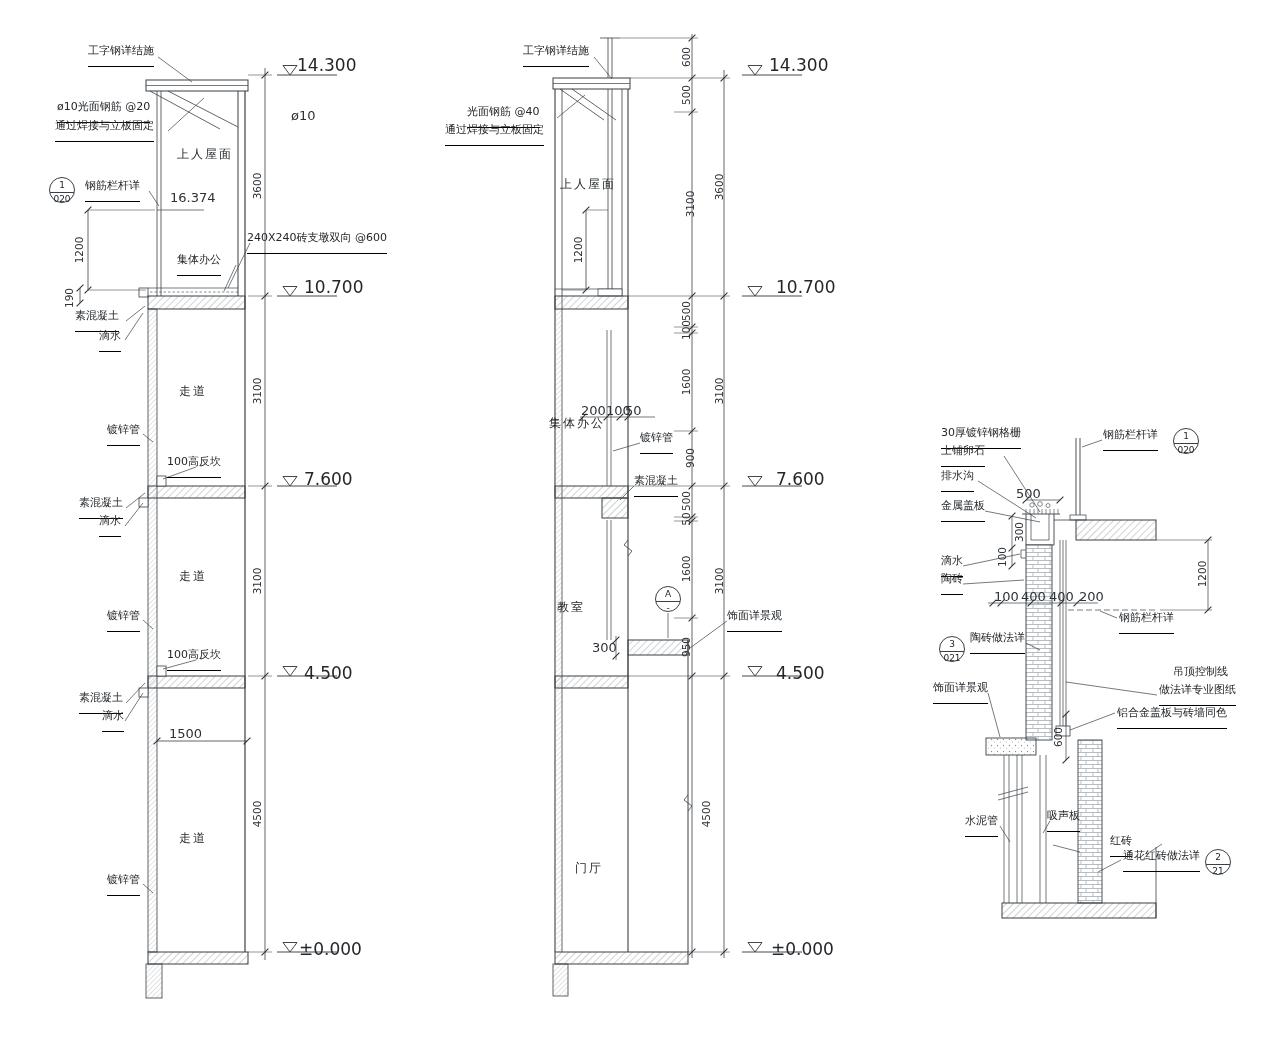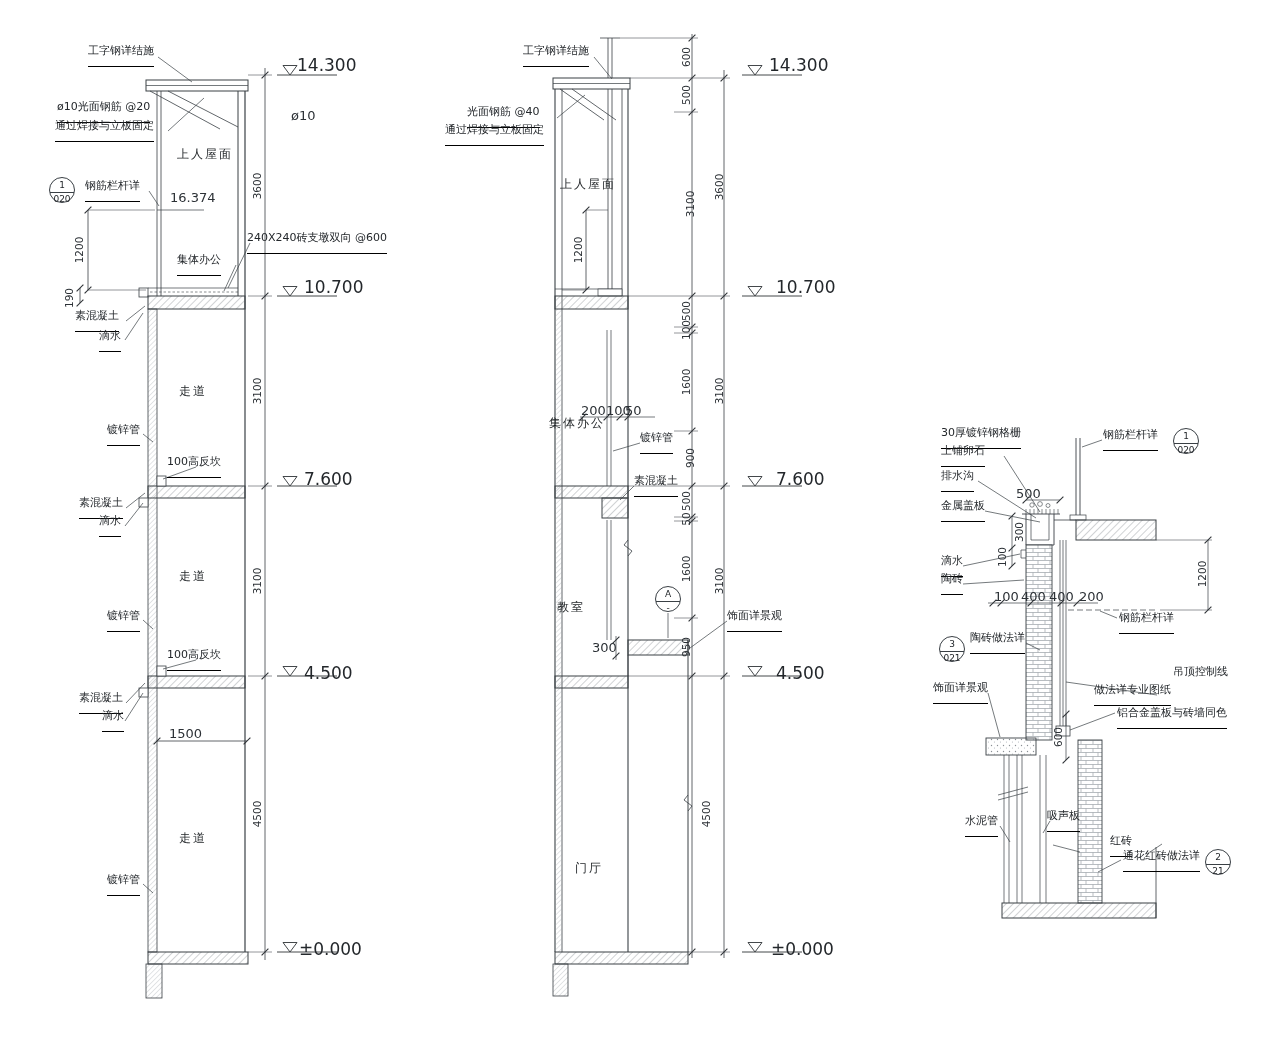--- a/index.html
+++ b/index.html
@@ -388,21 +388,21 @@
 <div class="lbl hdim" style="left:1021px;top:589px">400</div>
 <div class="lbl hdim" style="left:1049px;top:589px">400</div>
 <div class="lbl hdim" style="left:1079px;top:589px">200</div>
 <div class="lbl ul" style="left:1119px;top:611px">钢筋栏杆详</div>
 <div class="circ" style="left:939px;top:636px">
   <span class="t">3</span>
   <span class="b">021</span>
 </div>
 <div class="lbl ul" style="left:970px;top:631px">陶砖做法详</div>
 <div class="lbl" style="left:1173px;top:665px">吊顶控制线</div>
-<div class="lbl ul" style="left:1094px;top:683px">做法详专业图纸</div>
+<div class="lbl ul" style="left:1159px;top:683px">做法详专业图纸</div>
 <div class="lbl ul" style="left:933px;top:681px">饰面详景观</div>
 <div class="lbl ul" style="left:1117px;top:706px">铝合金盖板与砖墙同色</div>
 <div class="lbl vdim" style="left:1058px;top:737px">600</div>
 <div class="lbl ul" style="left:965px;top:814px">水泥管</div>
 <div class="lbl ul" style="left:1047px;top:809px">吸声板</div>
 <div class="lbl ul" style="left:1110px;top:834px">红砖</div>
 <div class="lbl ul" style="left:1123px;top:849px">通花红砖做法详</div>
 <div class="circ" style="left:1205px;top:849px">
   <span class="t">2</span>
   <span class="b">21</span>

